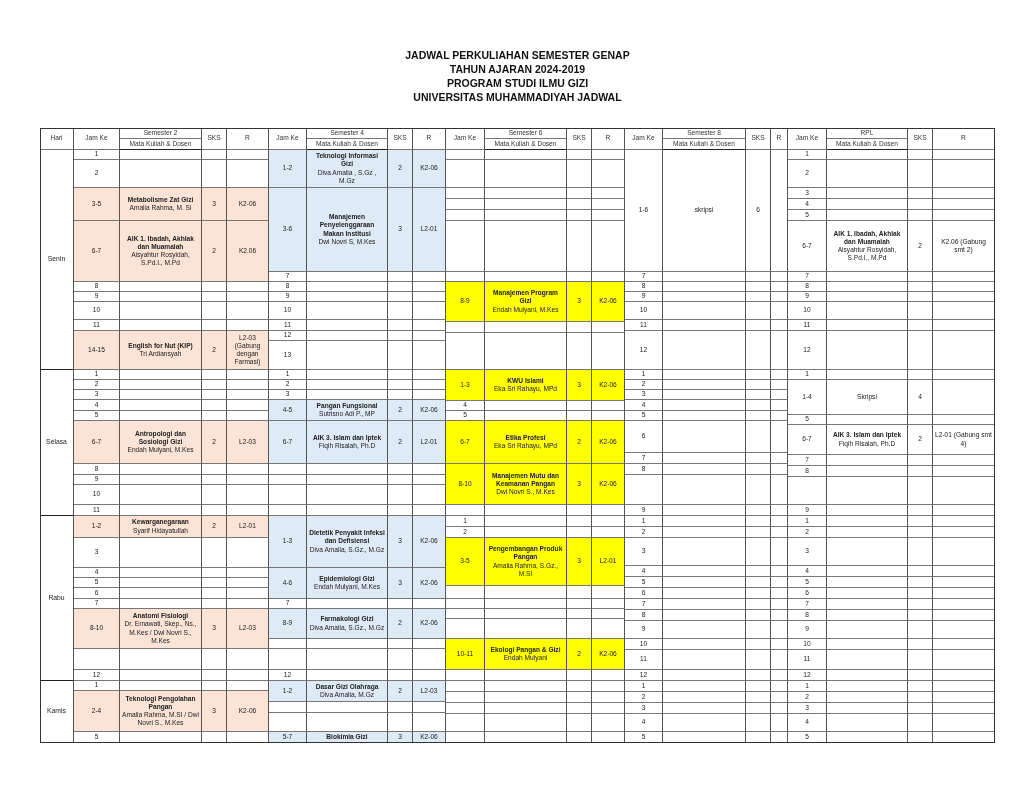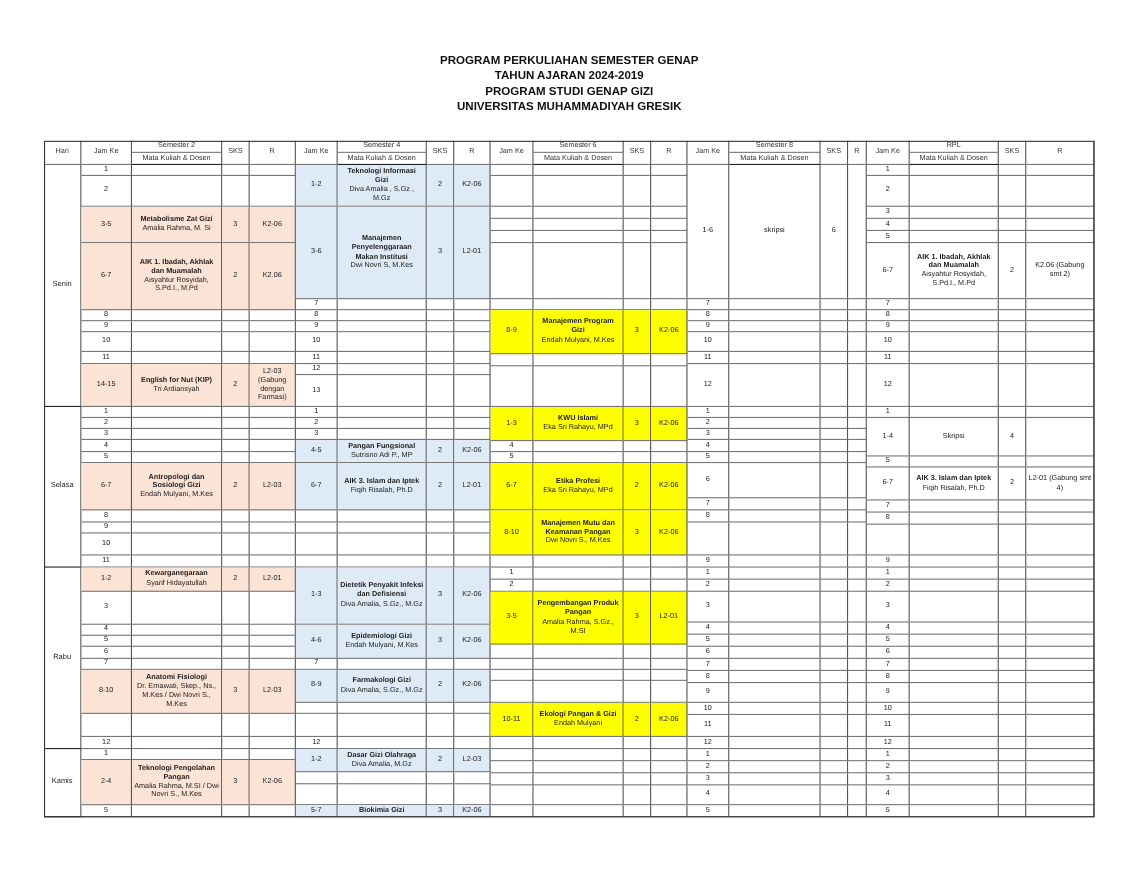--- a/index.html
+++ b/index.html
@@ -13,24 +13,24 @@
   .f-pink { background:#fbe3d6; }
   .f-blue { background:#deebf7; }
   .f-yel  { background:#ffff00; }
   .day { font-size:6.8px; }
   .thick-b { border-bottom:1.5px solid #222; }
 </style>
 </head>
 <body>
 
 <div>
-  <div class="title" style="top:48px">PROGRAM PERKULIAHAN SEMESTER GENAP</div>
+  <div class="title" style="top:48px">JADWAL PERKULIAHAN SEMESTER GENAP</div>
   <div class="title" style="top:62px">TAHUN AJARAN 2024-2019</div>
-  <div class="title" style="top:76px">PROGRAM STUDI GENAP GIZI</div>
-  <div class="title" style="top:90px">UNIVERSITAS MUHAMMADIYAH GRESIK</div>
+  <div class="title" style="top:76px">PROGRAM STUDI ILMU GIZI</div>
+  <div class="title" style="top:90px">UNIVERSITAS MUHAMMADIYAH JADWAL</div>
 </div>
 
 <div id="grid" style="position:absolute;left:0;top:0;width:1035px;height:800px;">
     <div class="cell hdr" style="left: 40px; top: 128px; width: 34px; height: 22px;">Hari</div>
     <div class="cell hdr" style="left: 74px; top: 128px; width: 46px; height: 22px;">Jam Ke</div>
     <div class="cell hdr" style="left: 120px; top: 128px; width: 82px; height: 11px;">Semester 2</div>
     <div class="cell hdr thick-b" style="left: 120px; top: 139px; width: 82px; height: 11px;">Mata Kuliah &amp; Dosen</div>
     <div class="cell hdr" style="left: 202px; top: 128px; width: 25px; height: 22px;">SKS</div>
     <div class="cell hdr" style="left: 227px; top: 128px; width: 42px; height: 22px;">R</div>
     <div class="cell hdr" style="left: 269px; top: 128px; width: 38px; height: 22px;">Jam Ke</div>

